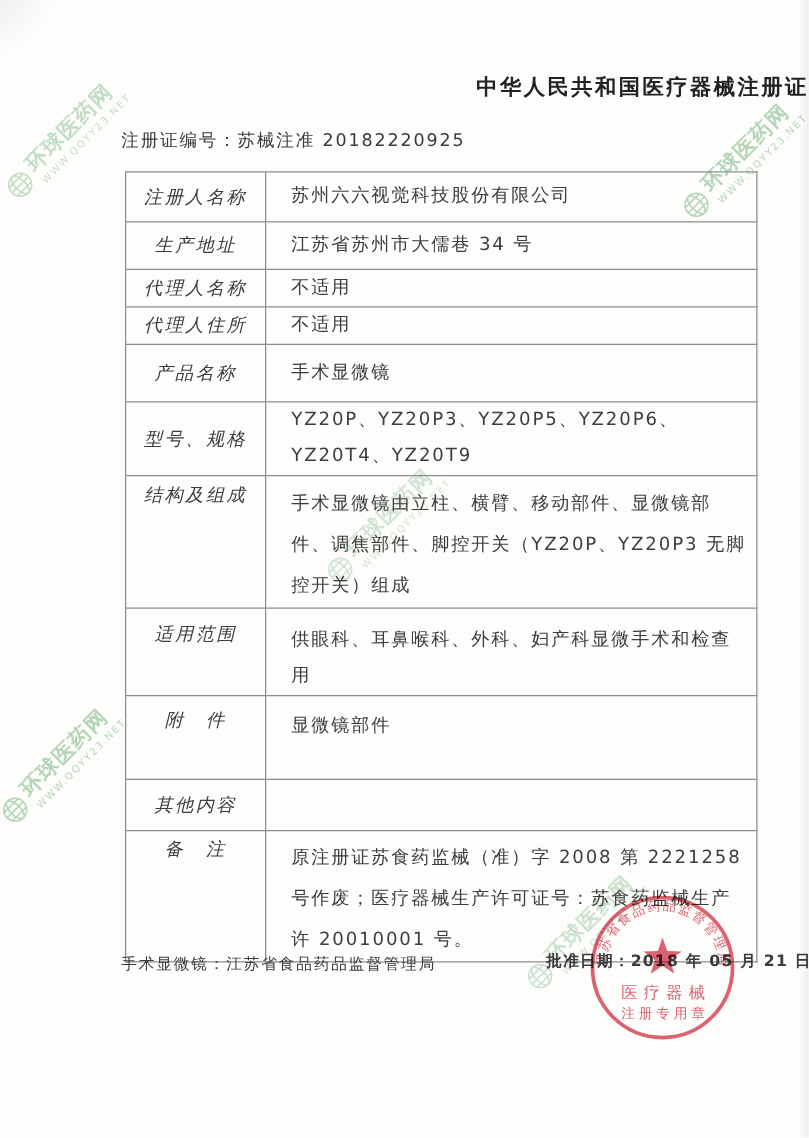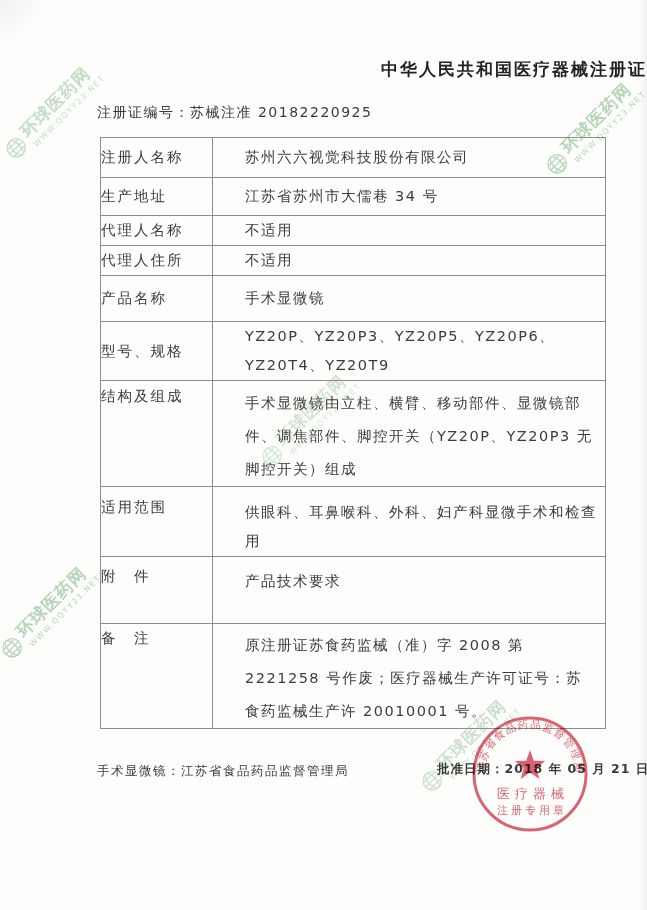--- a/index.html
+++ b/index.html
@@ -35,22 +35,22 @@
 
   table.cert{
     position:absolute; left:100px; top:137px; width:506px;
     border-collapse:collapse; table-layout:fixed;
   }
   table.cert td{
     border:1px solid #8d8d8d;
     font-size:14.5px; color:#3c3c3c;
     vertical-align:middle;
   }
-  td.label-cell{ width:112px; letter-spacing:2px; }
-  td.value-cell{ padding-left:32px; padding-right:8px; letter-spacing:1.5px; line-height:29px; }
+  td.label-cell{ width:112px; text-align:center; letter-spacing:2px;font-style:italic; }
+  td.value-cell{ padding-left:20px; padding-right:8px; letter-spacing:1.5px; line-height:29px; }
 
   tr.row-0 td{height:40px} tr.row-1 td{height:38px} tr.row-2 td{height:38px}
   tr.row-3 td{height:28px} tr.row-4 td{height:28px}
   tr.row-5 td{height:46px} tr.row-6 td{height:46px}
   tr.row-7 td{height:87px} tr.row-8 td{height:69px}
   tr.row-9 td{height:67px} tr.row-10 td{height:41px} tr.row-11 td{height:97px}
   tr.row-7 td, tr.row-8 td, tr.row-9 td, tr.row-11 td{ vertical-align:top; }
   tr.row-7 td{ padding-top:6px; }
   tr.row-8 td{ padding-top:11px; }
   tr.row-9 td{ padding-top:10px; }
@@ -199,21 +199,25 @@
         <tr class="row-7">
           <td class="label-cell">结构及组成</td>
           <td class="value-cell">手术显微镜由立柱、横臂、移动部件、显微镜部件、调焦部件、脚控开关（YZ20P、YZ20P3 无脚控开关）组成</td>
         </tr>
         <tr class="row-8">
           <td class="label-cell">适用范围</td>
           <td class="value-cell">供眼科、耳鼻喉科、外科、妇产科显微手术和检查用</td>
         </tr>
         <tr class="row-9">
           <td class="label-cell">附　件</td>
-          <td class="value-cell">产品技术要求</td>
+          <td class="value-cell">显微镜部件</td>
+        </tr>
+        <tr class="row-10">
+          <td class="label-cell">其他内容</td>
+          <td class="value-cell"></td>
         </tr>
         <tr class="row-11">
           <td class="label-cell">备　注</td>
           <td class="value-cell">原注册证苏食药监械（准）字 2008 第 2221258 号作废；医疗器械生产许可证号：苏食药监械生产许 20010001 号。</td>
         </tr>
       </tbody>
   </table>
 
   <div class="footer-left"><span>手术显微镜：</span><span>江苏省食品药品监督管理局</span></div>
 

